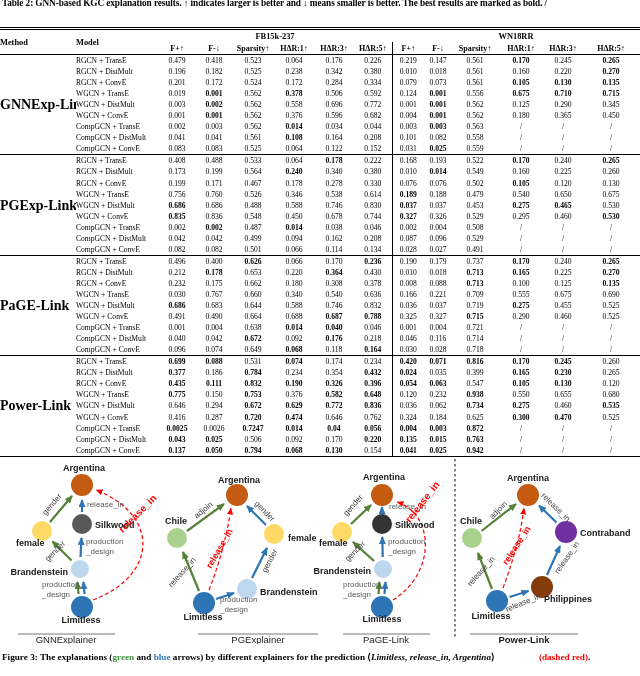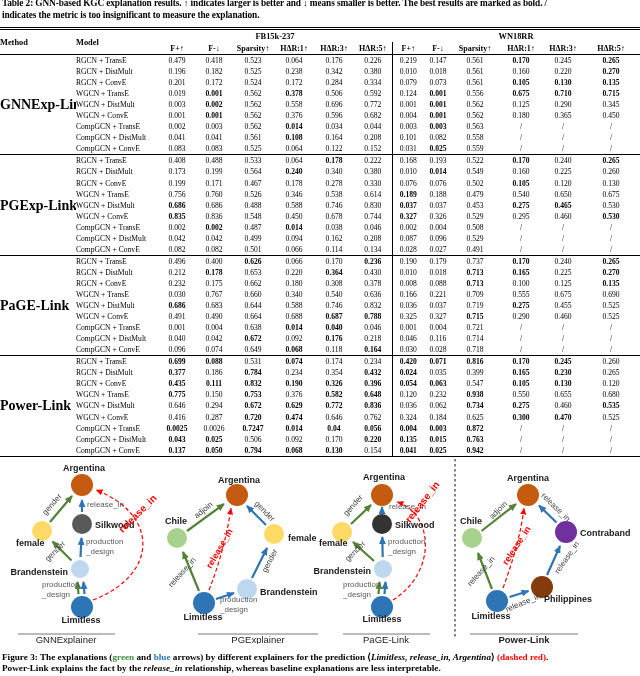--- a/index.html
+++ b/index.html
@@ -37,28 +37,27 @@
   
   #fig{top:454px;left:0;width:640px;height:190px;}
   #fig svg{display:block;}
   #fig text{font-family:"Liberation Sans",sans-serif;}
   .nlab{font-size:9px;font-weight:bold;fill:#1a1a1a;}
   .plab{font-family:"Liberation Serif",serif;font-size:9.5px;fill:#222;}
   .plab.b{font-weight:bold;}
 
   
   #fcap{top:652px;left:2px;width:636px;font-size:9.2px;font-weight:bold;line-height:11.4px;}
-  .cg{color:#3d9140;} .cb{color:#2E75B6;} .cr{color:#FF0000;} .ci{font-style:italic;}
+  .cg{color:#3d9140;} .cb{color:#2E75B6;} .cr{color:#FF0000;margin-left:42px;} .ci{font-style:italic;}
 </style>
 </head>
 <body>
 
 <div id="tcap" class="abs">
   <div>Table 2: GNN-based KGC explanation results. ↑ indicates larger is better and ↓ means smaller is better. The best results are marked as bold. /</div>
-  <div>indicates the metric is too insignificant to measure the explanation.</div>
 </div>
 
 <div id="toprules" class="abs">
   <div class="rl1"></div>
   <div class="rl2"></div>
 </div>
 
 <table id="tbl">
   <colgroup>
     <col style="width:76px">
@@ -774,14 +773,13 @@
         <line x1="343" y1="180" x2="430" y2="180" stroke="#555" stroke-width="0.8"></line>
         <text x="386" y="189" text-anchor="middle" class="plab">PaGE-Link</text>
         <line x1="470" y1="180" x2="578" y2="180" stroke="#555" stroke-width="0.8"></line>
         <text x="524" y="189" text-anchor="middle" class="plab b">Power-Link</text>
       </g>
   </svg>
 </div>
 
 <div id="fcap" class="abs">
   <div id="fcap1"><span>Figure 3: The explanations (</span><span class="cg">green</span><span> and </span><span class="cb">blue</span><span> arrows) by different explainers for the prediction </span><span>⟨</span><span class="ci">Limitless, release_in, Argentina</span><span>⟩ </span><span class="cr">(dashed red)</span><span>.</span></div>
-  <div id="fcap2"><span>Power-Link explains the fact by the </span><span class="ci">release_in</span><span> relationship, whereas baseline explanations are less interpretable.</span></div>
 </div>
 
 </body></html>

